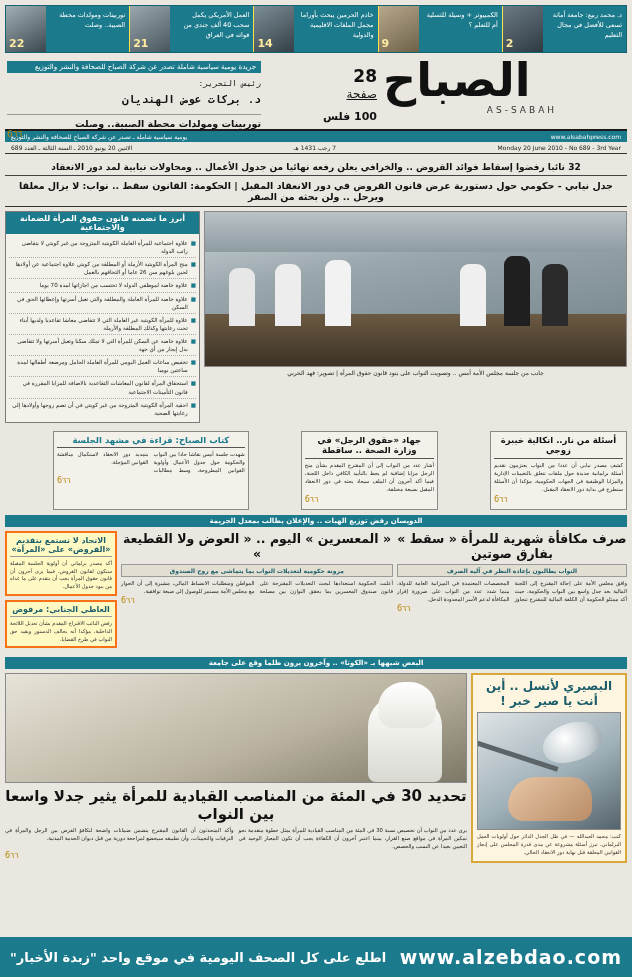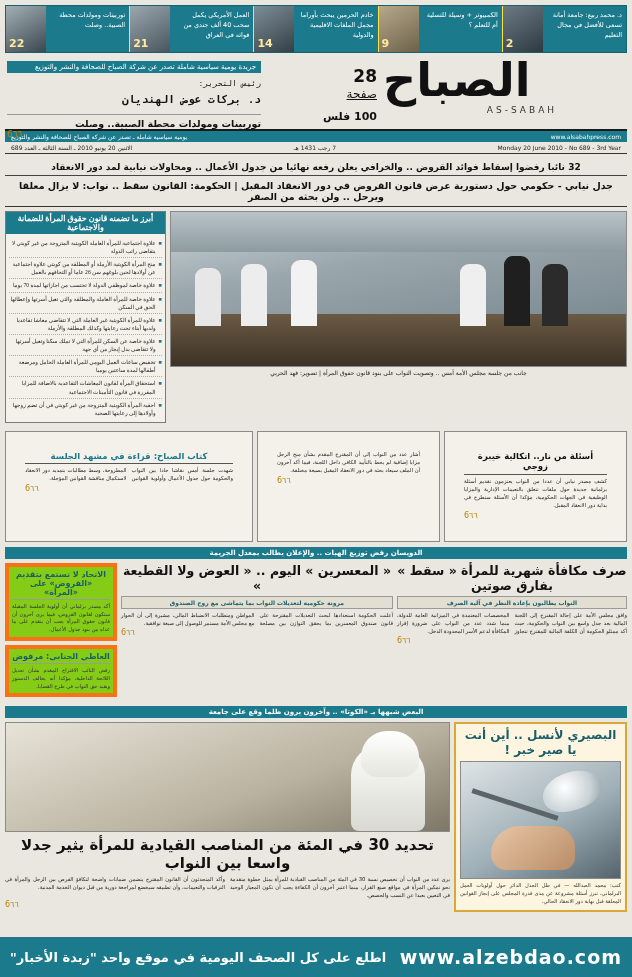--- a/index.html
+++ b/index.html
@@ -188,21 +188,21 @@
     border-bottom: 1px solid #333;
   }
 
   .content-row {
     display: flex;
     flex-direction: row;
     margin: 4px 5px 0 5px;
     gap: 4px;
   }
   .col-photo { flex: 1; }
-  .col-side { width: 161px; font-family: Liberation Serif, serif; }
+  .col-side { width: 195px; }
 
   .photo {
     position: relative;
     height: 156px;
     background: linear-gradient(170deg,#cfd7da 0%, #9aa7ad 35%, #6e7d85 100%);
     border: 1px solid #8a8a8a;
     overflow: hidden;
   }
   .photo .pbench {
     position: absolute; left:0; right:0; bottom:0; height: 52px;
@@ -254,24 +254,25 @@
 
   .row3 {
     display: flex;
     flex-direction: row;
     gap: 4px;
     margin: 4px 5px 0 5px;
   }
   .mini-box {
     border: 1px solid #8a8a8a;
     background: #f3f1ea;
-    padding: 19px;
+    padding: 3px;
     font-size: 5.4px;
     line-height: 1.5;
     color: #222;
+    margin-left: 48px;
   }
   .mini-title {
     font-size: 8.5px;
     font-weight: bold;
     color: #111;
     text-align: center;
     border-bottom: 1px solid #555;
     padding-bottom: 2px;
     margin-bottom: 3px;
     line-height: 1.25;
@@ -364,22 +365,22 @@
     background: linear-gradient(180deg,#fdfdfb,#d9d9d2);
     border-radius: 30px 30px 8px 8px;
   }
   .ghutra {
     position: absolute; right: 30px; top: 8px; width: 58px; height: 46px;
     background: linear-gradient(180deg,#ffffff,#e6e6df);
     border-radius: 26px 26px 16px 16px;
   }
 
   .side-ads .ad {
-    border: 4px solid #f97316;
-    background: #84cc16;
+    border: 2px solid #f97316;
+    background: #fef9c3;
     margin-bottom: 4px;
     padding: 3px;
   }
   .ad-title {
     font-size: 8px;
     font-weight: bold;
     color: #1b5e6b;
     text-align: center;
     border-bottom: 1px solid #9a9a9a;
     padding-bottom: 2px;
@@ -546,20 +547,21 @@
     </div>
   </div>
 
   <div class="row3">
     <div class="mini-box" style="flex:1.1">
       <div class="mini-title">أسئلة من نار.. اتكالية خيبرة زوجي</div>
       <div class="body-txt">كشف مصدر نيابي أن عددا من النواب يعتزمون تقديم أسئلة برلمانية جديدة حول ملفات تتعلق بالتعيينات الإدارية والمزايا الوظيفية في الجهات الحكومية، مؤكدا أن الأسئلة ستطرح في بداية دور الانعقاد المقبل.</div>
       <div class="goldnum">6٦٦</div>
     </div>
     <div class="mini-box" style="flex:1.1">
+      <div class="mini-title">جهاد «حقوق الرجل» في وزارة الصحة .. ساقطة</div>
       <div class="body-txt">أشار عدد من النواب إلى أن المقترح المقدم بشأن منح الرجل مزايا إضافية لم يحظ بالتأييد الكافي داخل اللجنة، فيما أكد آخرون أن الملف سيعاد بحثه في دور الانعقاد المقبل بصيغة مختلفة.</div>
       <div class="goldnum">6٦٦</div>
     </div>
     <div class="mini-box" style="flex:1.6">
       <div class="mini-title teal">كتاب الصباح: قراءة في مشهد الجلسة</div>
       <div class="body-txt col2">شهدت جلسة أمس نقاشا حادا بين النواب والحكومة حول جدول الأعمال وأولوية القوانين المطروحة، وسط مطالبات بتمديد دور الانعقاد لاستكمال مناقشة القوانين المؤجلة.</div>
       <div class="goldnum">6٦٦</div>
     </div>
   </div>
 
@@ -586,21 +588,21 @@
       <div class="ad">
         <div class="ad-title">العاطي الجنابي: مرفوض</div>
         <div class="ad-txt">رفض النائب الاقتراح المقدم بشأن تعديل اللائحة الداخلية، مؤكدا أنه يخالف الدستور ويقيد حق النواب في طرح القضايا.</div>
       </div>
     </div>
   </div>
 
   <div class="bar-head">البعض شبهها بـ «الكوتا» .. وآخرون يرون ظلما وقع على جامعة</div>
 
   <div class="row-mid">
-    <div style="width:173px">
+    <div style="width:156px">
       <div class="yellow-box">
         <div class="yellow-title">البصيري لأنسل .. أين أنت يا صير خبر !</div>
         <div class="photo2" style="margin-top:4px;">
           <div class="lamp-arm"></div>
           <div class="lamp"></div>
           <div class="hand"></div>
         </div>
         <div class="ad-txt" style="margin-top:3px;">كتب: محمد العبدالله — في ظل الجدل الدائر حول أولويات العمل البرلماني، تبرز أسئلة مشروعة عن مدى قدرة المجلس على إنجاز القوانين المعلقة قبل نهاية دور الانعقاد الحالي.</div>
       </div>
     </div>

